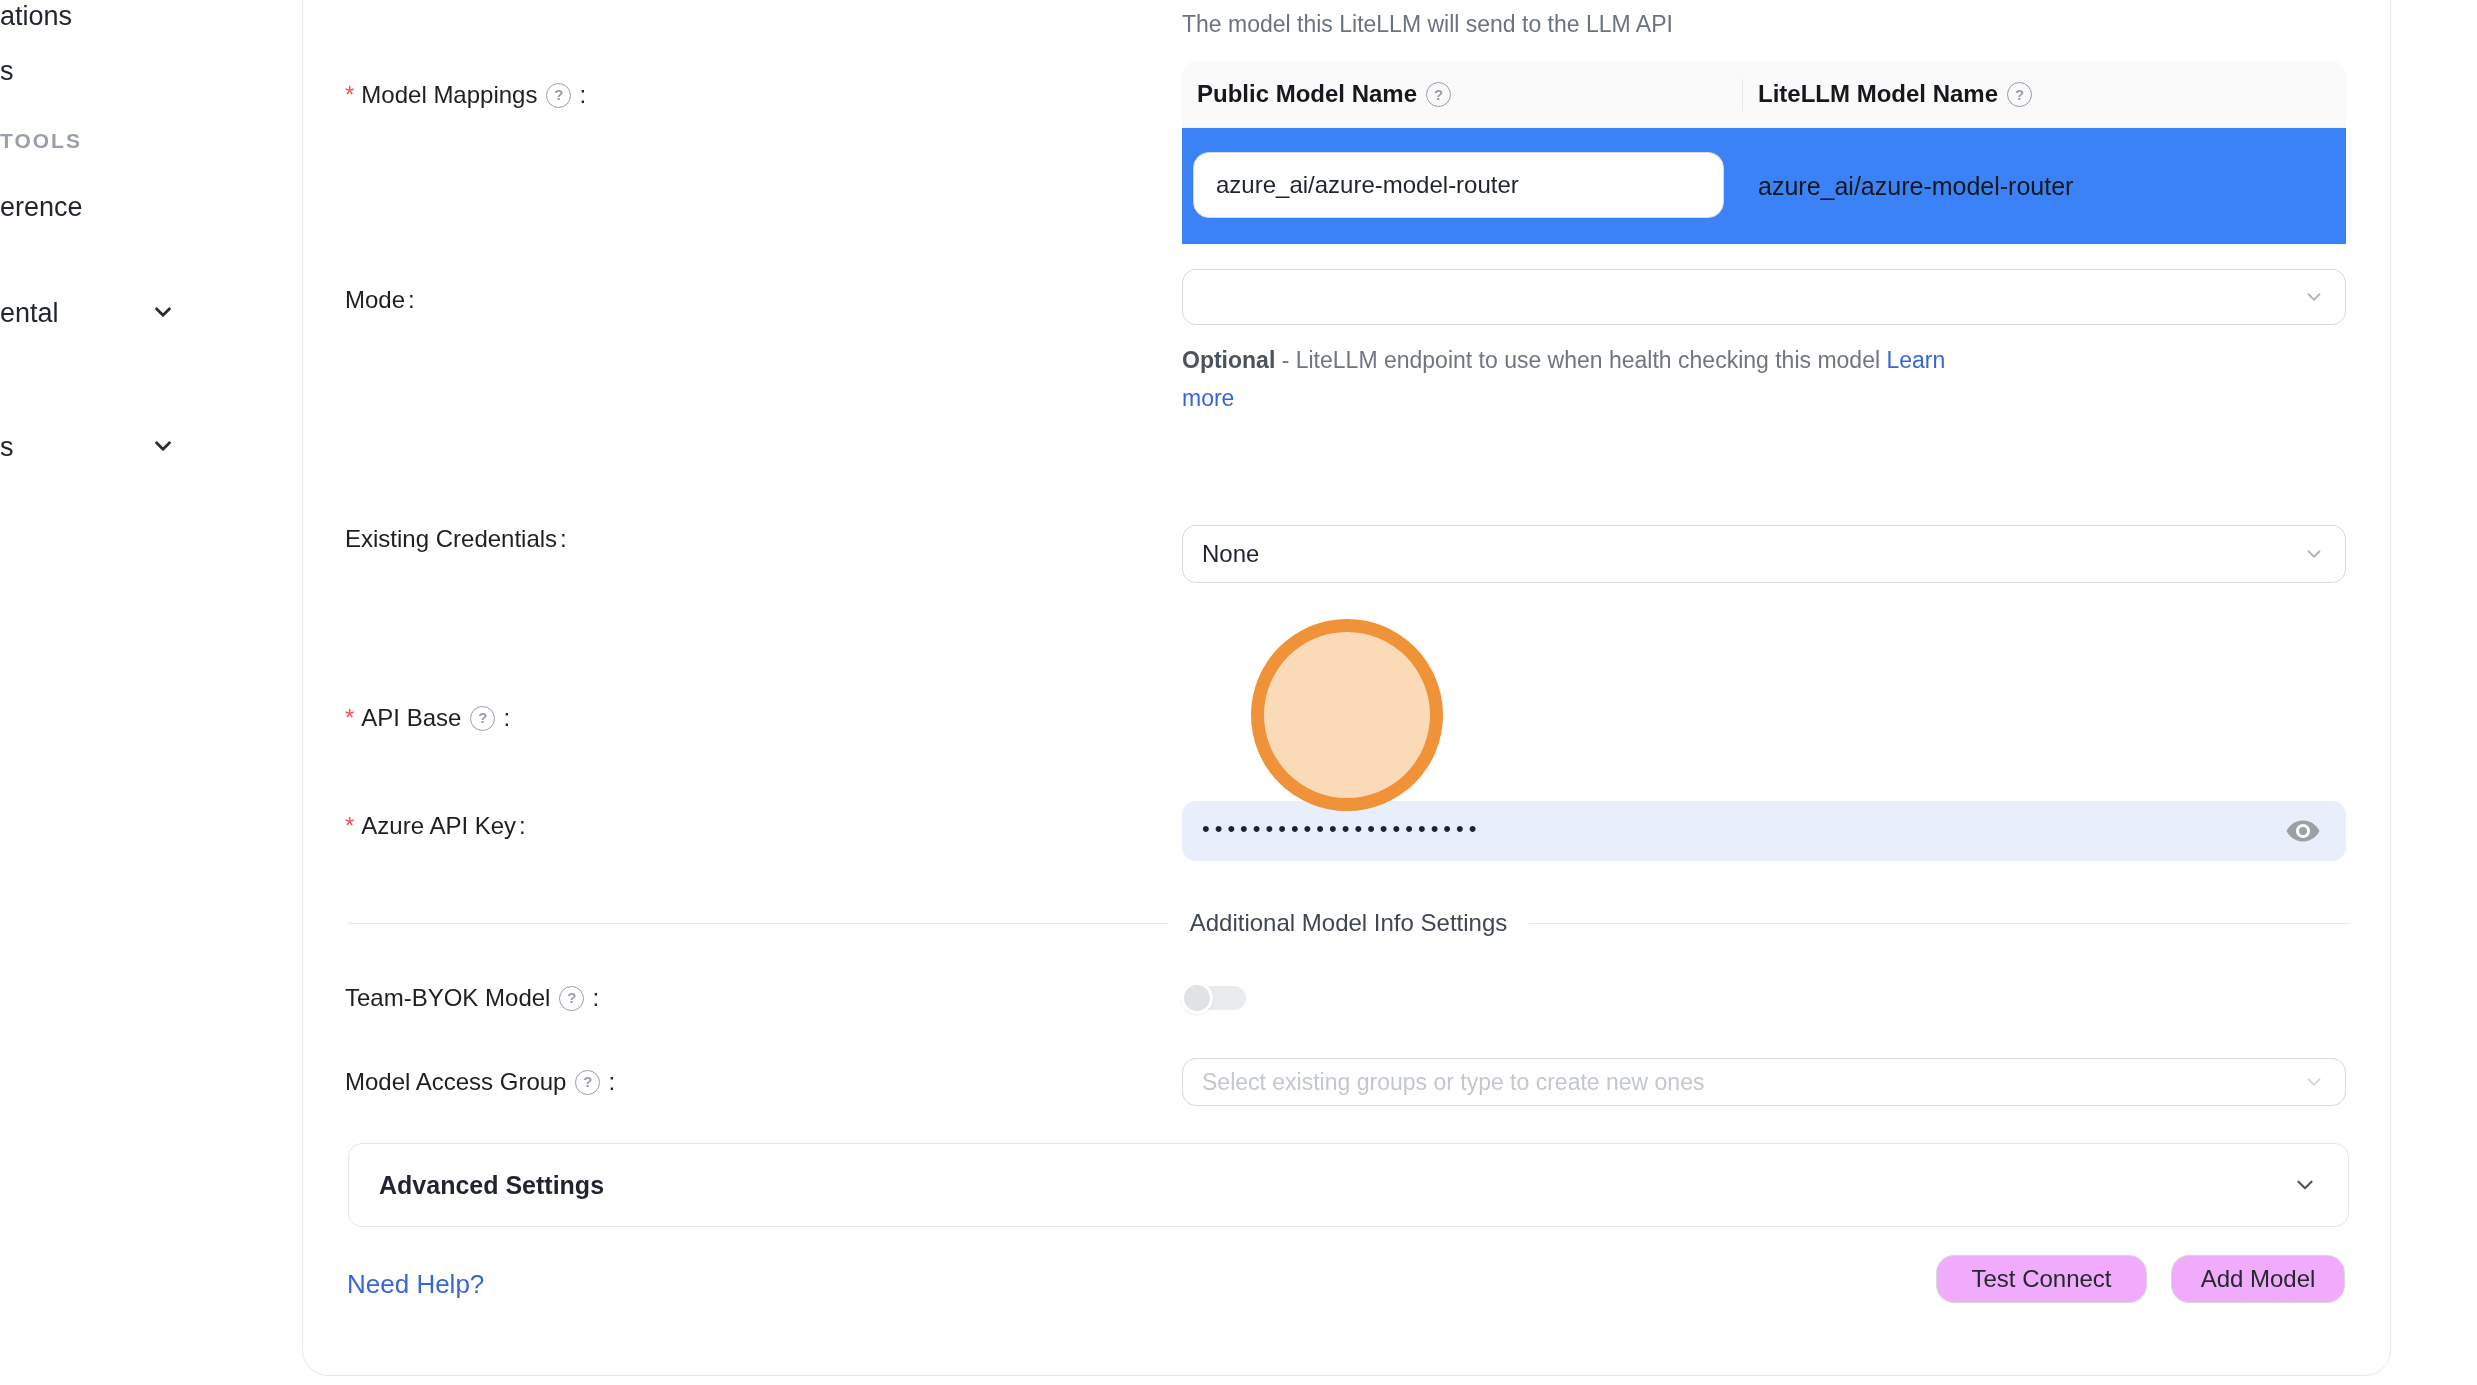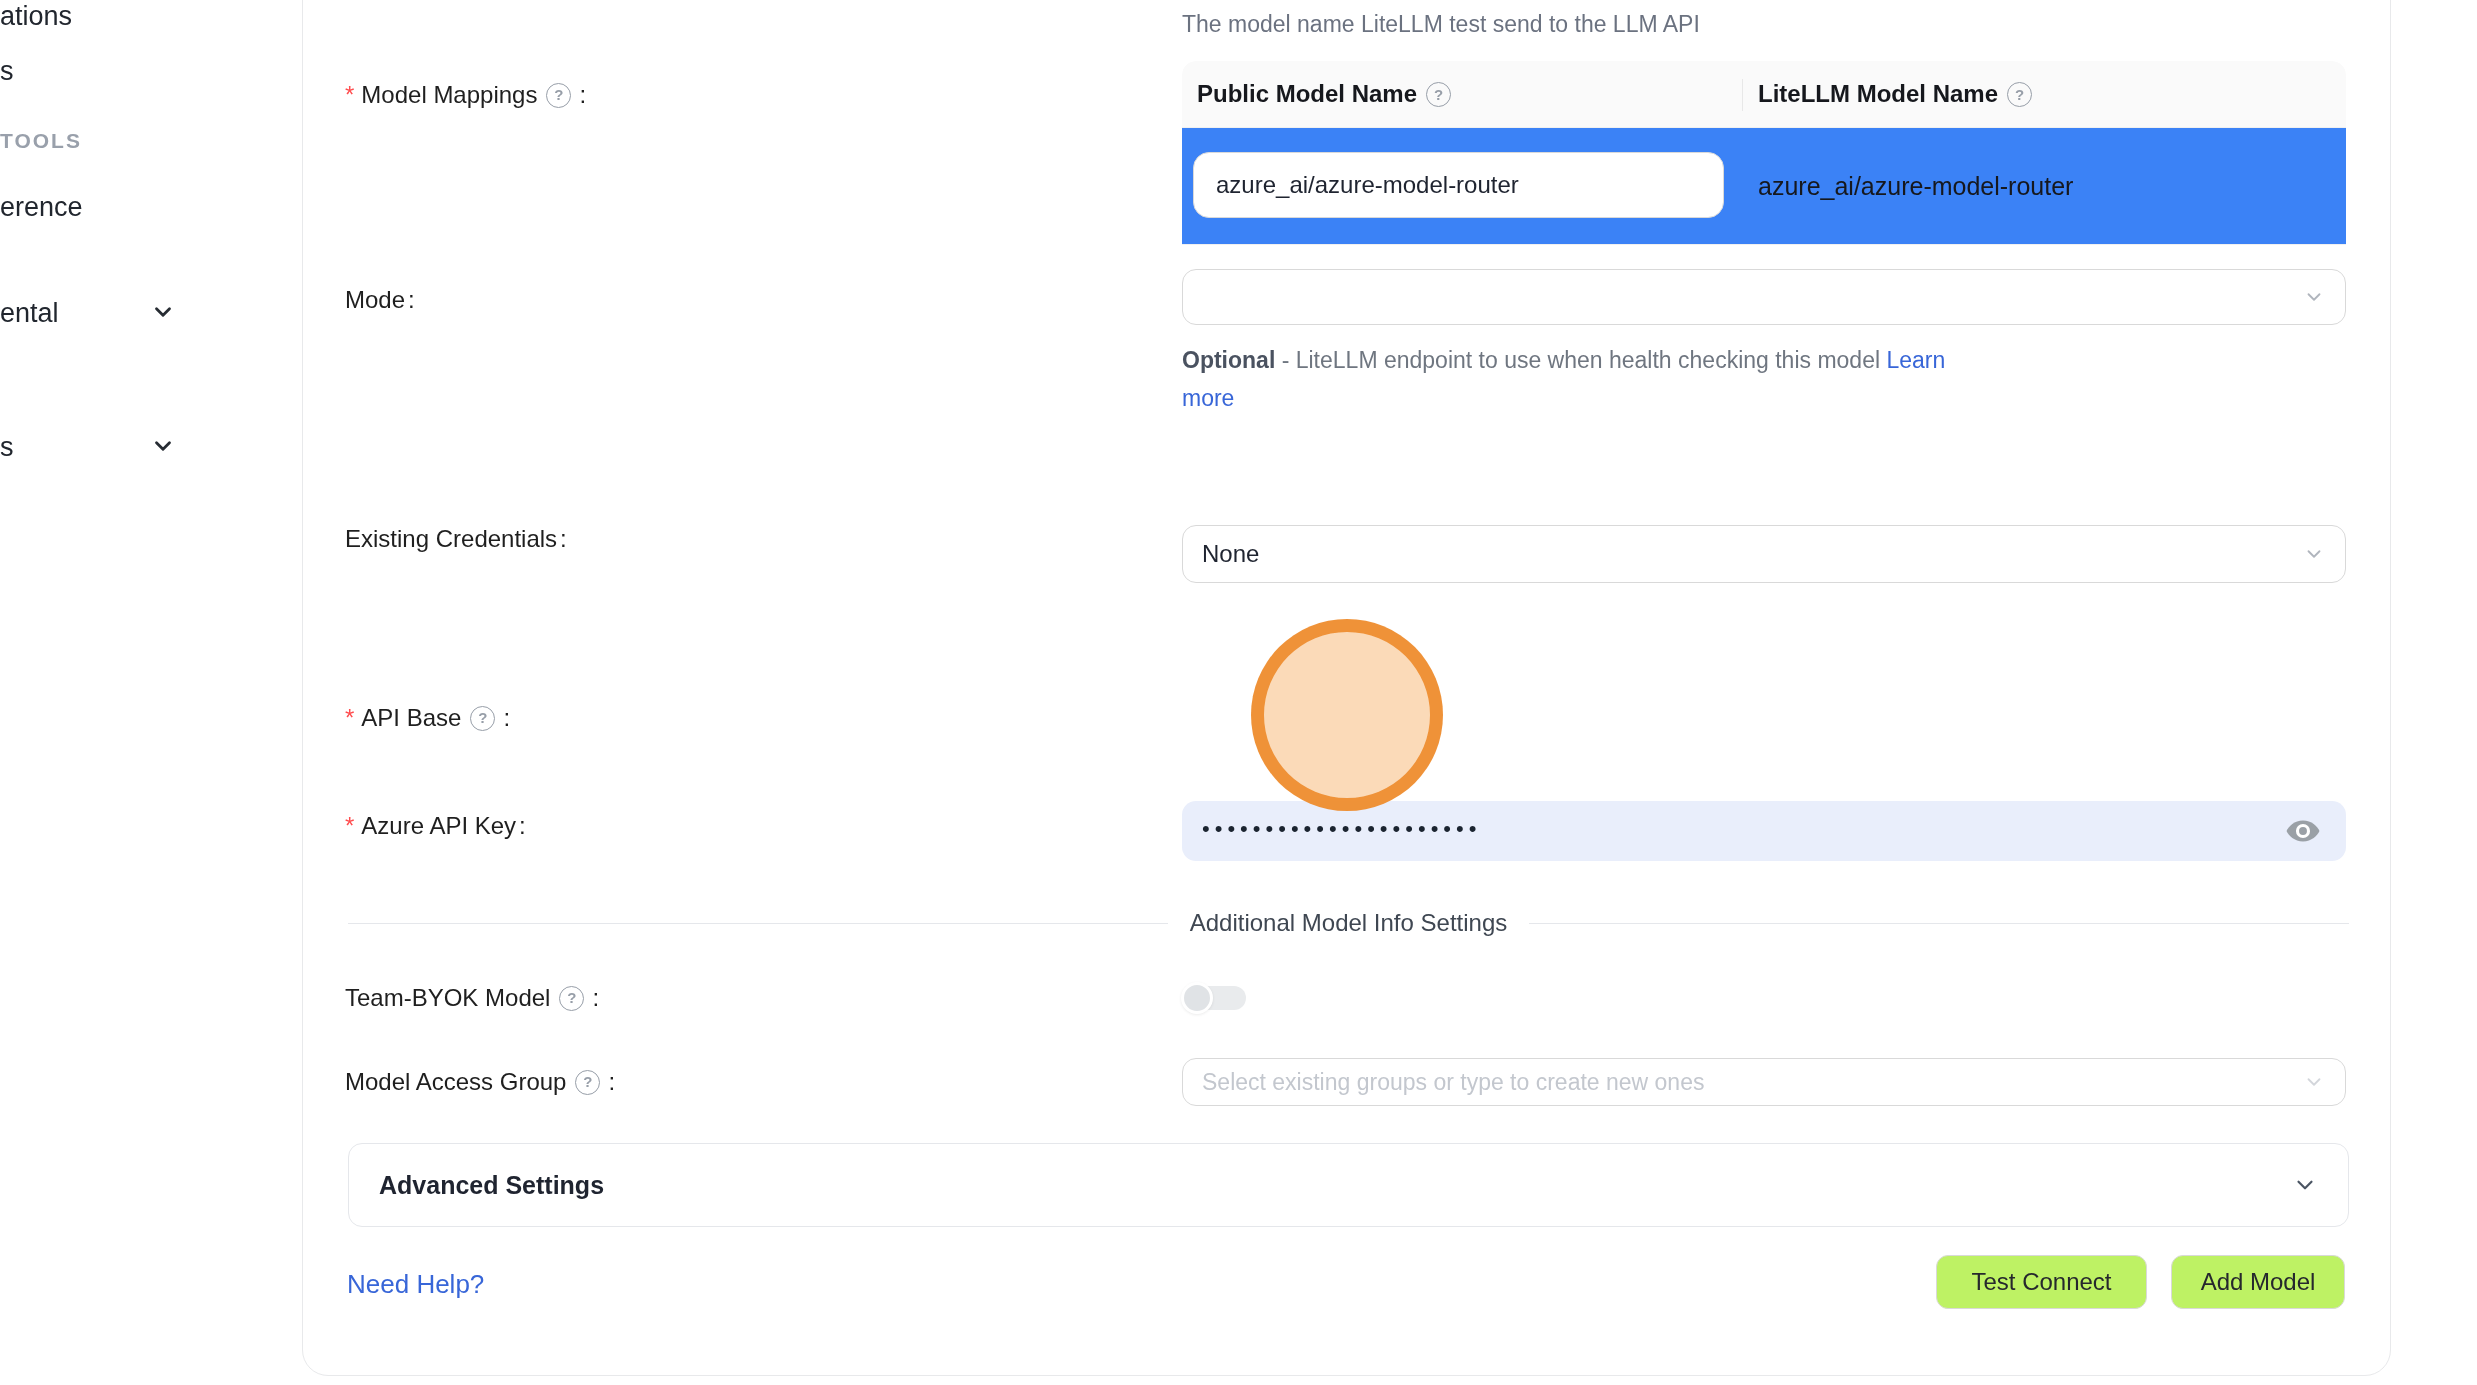--- a/index.html
+++ b/index.html
@@ -91,22 +91,22 @@
   #byok-toggle { position: absolute; left: 879px; top: 982px; width: 66px; height: 30px; cursor: pointer; }
   #byok-toggle .pill { position: absolute; left: 6px; top: 3px; width: 58px; height: 24px; border-radius: 12px; background: #e9ebed; }
   #byok-toggle .knob { position: absolute; left: -1px; top: -1px; width: 32px; height: 32px; border-radius: 50%; background: #e0e3e6; border: 3px solid #fff; box-shadow: 0 1px 3px rgba(0,0,0,0.08); }
 
   
   #adv-card { position: absolute; left: 45px; top: 1142px; width: 2001px; height: 84px; border: 1px solid #e5e7eb; border-radius: 14px; display: flex; align-items: center; padding: 0 30px; cursor: pointer; background: #fff; }
   #adv-card .adv-title { font-size: 25px; font-weight: 700; color: #1f2430; flex: 1; }
 
   
   .btn {
-    position: absolute; top: 1254px; height: 54px; background: #bef264;
-    border: 1px solid #d9d9d9; border-radius: 12px;
+    position: absolute; top: 1254px; height: 48px; background: #f0abfc;
+    border: 1px solid #d9d9d9; border-radius: 18px;
     display: flex; align-items: center; justify-content: center;
     font-size: 24px; color: #26282d; cursor: pointer; white-space: nowrap;
   }
   #need-help { position: absolute; left: 44px; top: 1268px; font-size: 26px; }
 
   
   #click-highlight {
     position: absolute; left: 948px; top: 618px; width: 192px; height: 192px;
     border-radius: 50%;
     border: 13px solid rgba(238,140,46,0.92);
@@ -134,21 +134,21 @@
   <span class="side-chev" style="left:150px; top:433px">
     <svg width="26" height="26" viewBox="0 0 24 24" fill="none" stroke="#272c33" stroke-width="2.6" stroke-linecap="round" stroke-linejoin="round">
         <polyline points="6 9 12 15 18 9"></polyline>
       </svg>
   </span>
 </nav>
 
 <section id="panel">
 <div id="panel-content">
 
-  <div class="abs muted" style="left:879px; top:10px; font-size:23px;">The model name LiteLLM test send to the LLM API</div>
+  <div class="abs muted" style="left:879px; top:10px; font-size:23px;">The model this LiteLLM will send to the LLM API</div>
 
   <div class="form-label" style="top:78px">
     <span class="req">*</span>
     <span>Model Mappings</span>
     <span class="help-ic">?</span>
     <span class="colon">:</span>
   </div>
 
   <div id="map-table">
     <div id="map-head">

